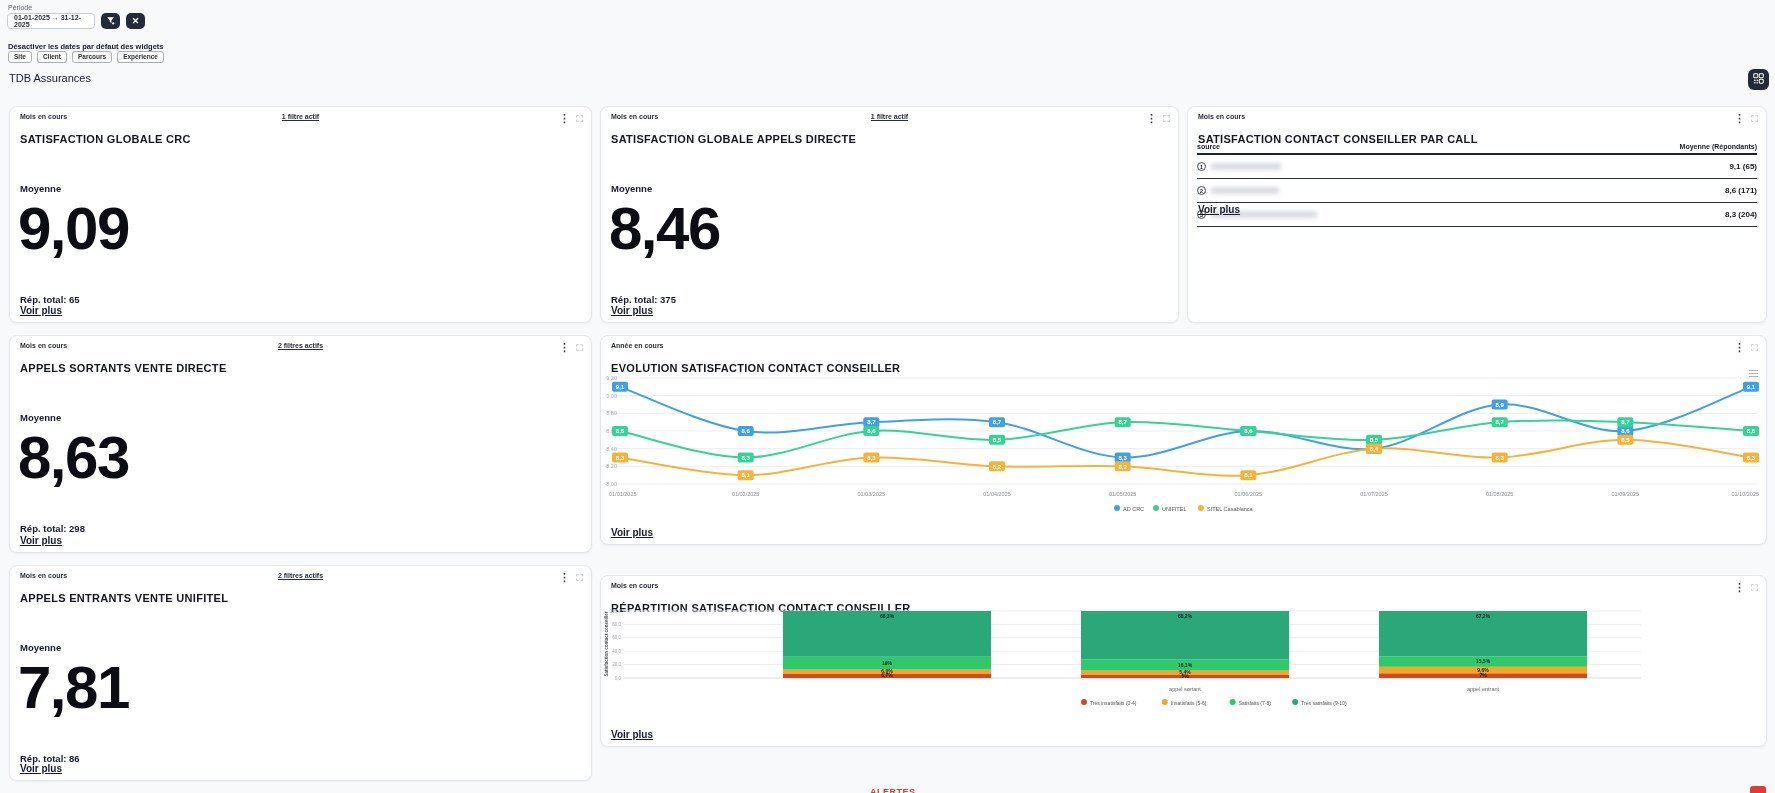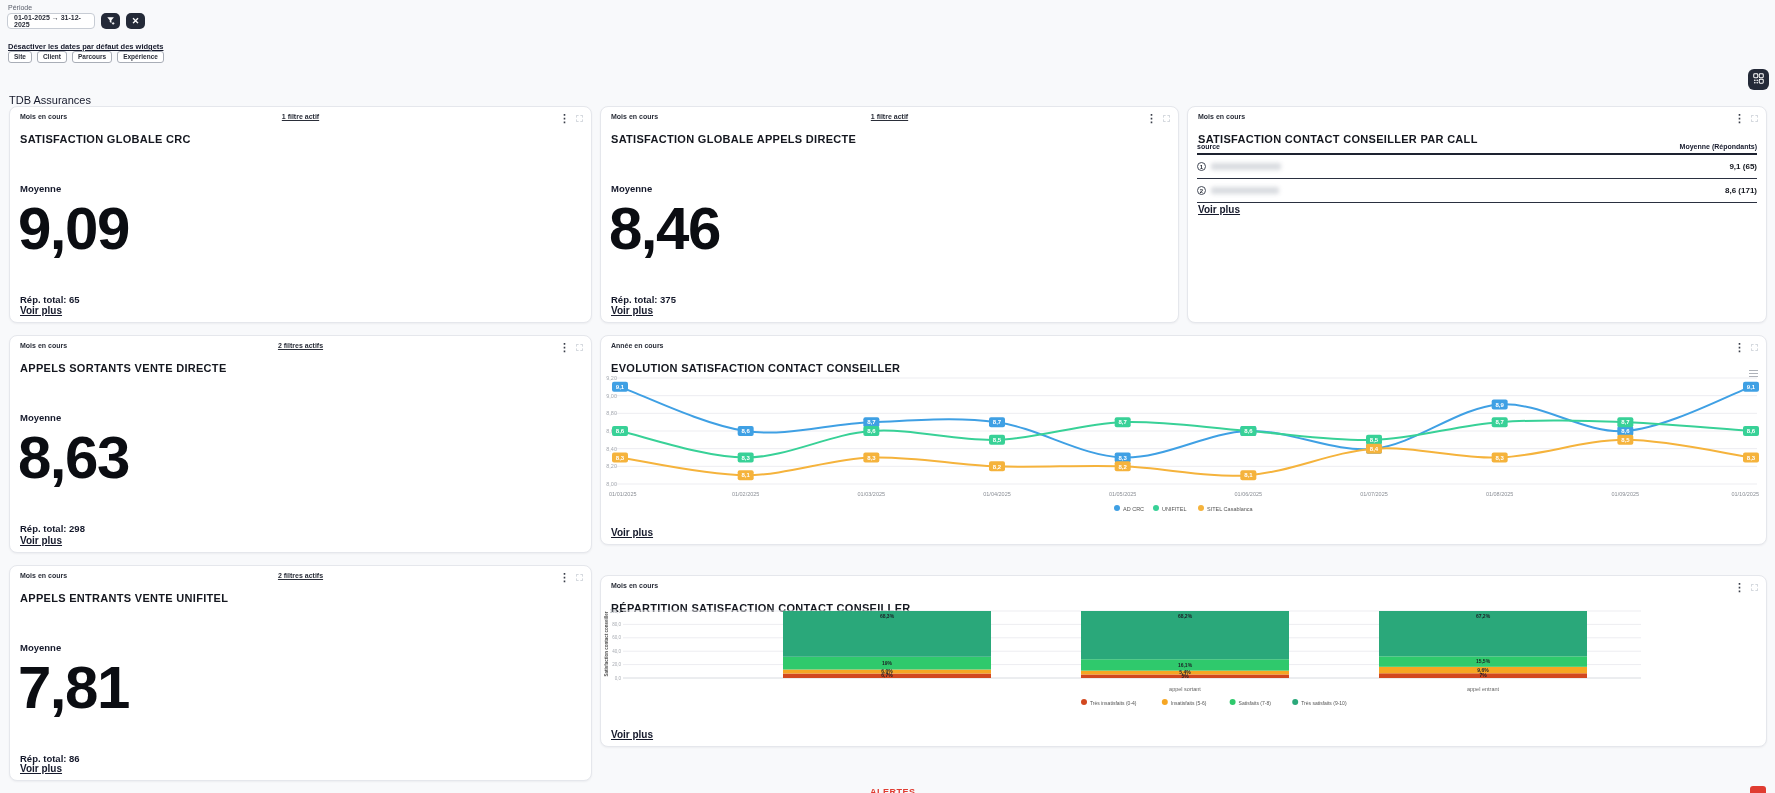--- a/index.html
+++ b/index.html
@@ -14,28 +14,28 @@
   .date-box {
     width:88px; height:16px; border:1px solid #c7ccd4; border-radius:4px; background:#fff;
     font-size:7px; color:#2a2e39; display:flex; align-items:center; padding-left:6px; font-weight:600;
   }
   .dark-btn {
     width:19px; height:16px; background:#242a38; border-radius:5px; border:none;
     display:flex; align-items:center; justify-content:center; color:#fff; cursor:pointer; padding:0;
   }
   .disable-link {
     position:absolute; left:8px; top:42px; font-size:7.5px; font-weight:600;
-    text-decoration:underline; color:#15192b; cursor:pointer;
+    color:#15192b; cursor:pointer;
   }
   .chip-row { position:absolute; left:8px; top:51px; display:flex; gap:5px; }
   .chip {
     border:1px solid #a9aeb7; border-radius:3px; background:#fff; padding:1px 5px 2px;
     font-size:6.5px; font-weight:700; color:#2a2e39; cursor:pointer;
   }
-  .page-title { position:absolute; left:9px; top:72px; font-size:11px; font-weight:500; color:#15192b;margin-top:22px; }
+  .page-title { position:absolute; left:9px; top:72px; font-size:11px; font-weight:500; color:#15192b; }
   .grid-btn {
     position:absolute; left:1748px; top:69px; width:21px; height:21px; background:#242a38;
     border-radius:6px; border:none; display:flex; align-items:center; justify-content:center; cursor:pointer;
   }
   .card {
     position:absolute; background:#fff; border:1px solid #e5e7ec; border-radius:8px;
     box-shadow:0 1px 2px rgba(20,24,40,.05);
   }
   .period { position:absolute; top:6px; left:10px; font-size:7px; font-weight:700; color:#2a2e39; }
   .filter-link {
@@ -146,20 +146,25 @@
     </div>
     <div class="tbl-row">
       <span class="rank-circle">1</span>
       <span class="blur-block" style="width:70px;"></span>
       <span class="tbl-val">9,1 (65)</span>
     </div>
     <div class="tbl-row">
       <span class="rank-circle">2</span>
       <span class="blur-block" style="width:68px;"></span>
       <span class="tbl-val">8,6 (171)</span>
+    </div>
+    <div class="tbl-row">
+      <span class="rank-circle">3</span>
+      <span class="blur-block" style="width:106px;"></span>
+      <span class="tbl-val">8,3 (204)</span>
     </div>
   </div>
   <div class="voir-plus" style="bottom:auto; top:97px;">Voir plus</div>
 </div>
 
 <div class="card" style="left:9px; top:335px; width:583px; height:218px;">
   <div class="period">Mois en cours</div>
   <div class="filter-link">2 filtres actifs</div>
   <div class="kebab">⋮</div>
   <div class="ghost-sq"></div>

